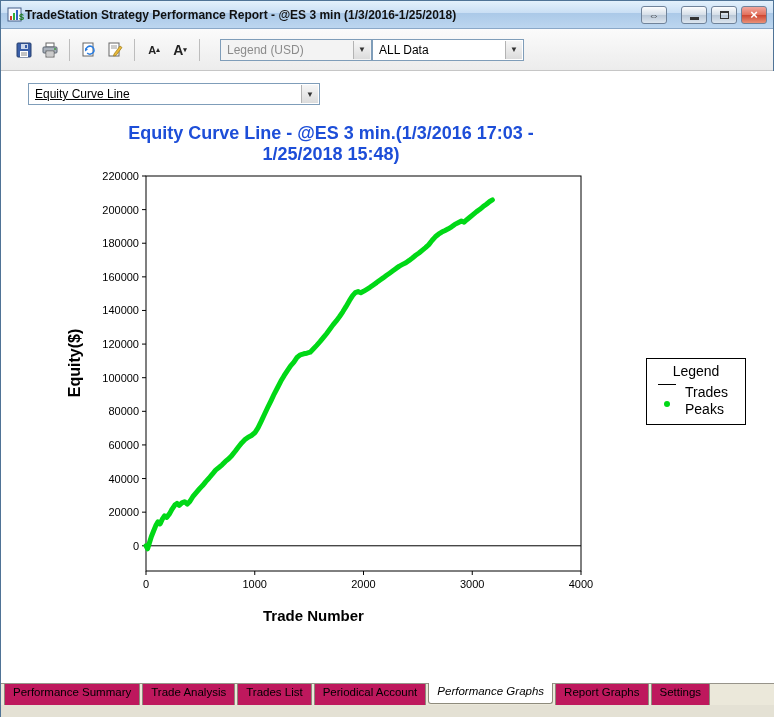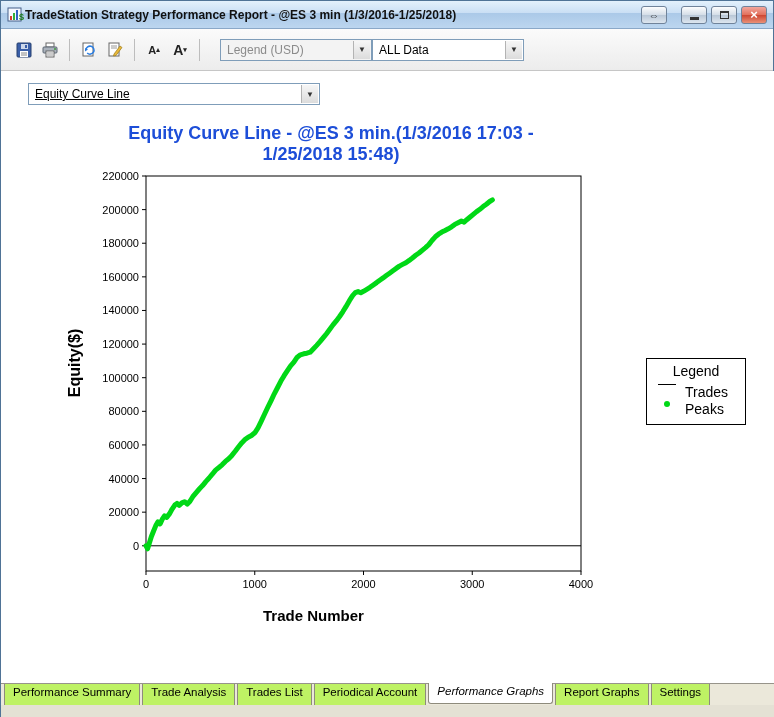--- a/index.html
+++ b/index.html
@@ -67,21 +67,21 @@
   .swatch-dot { width: 6px; height: 6px; border-radius: 50%; }
 
   
   .tabstrip {
     position: absolute; left: 0; top: 682px; width: 774px; height: 22px;
     background: #ebe8da; border-top: 1px solid #97948a;
     display: flex; align-items: flex-start; padding-left: 3px;
   }
   .tab {
     height: 30px; padding: 2px 8px 0; margin-right: 2px; font-size: 11.5px; white-space: nowrap;
-    background: #bef264; border: 1px solid #8e8b7c; border-top: none; border-radius: 0 0 3px 3px; color: #000;
+    background: #be185d; border: 1px solid #8e8b7c; border-top: none; border-radius: 0 0 3px 3px; color: #000;
   }
   .tab.active { background: #fff; height: 21px; margin-top: -1px; border-radius: 0 0 3px 3px; font-style: italic; }
   .statusstrip { position: absolute; left: 0; top: 704px; width: 774px; height: 13px; background: #e4e1d4; }
 </style>
 </head>
 <body>
 
 <div class="window">
 
   <div class="titlebar">

